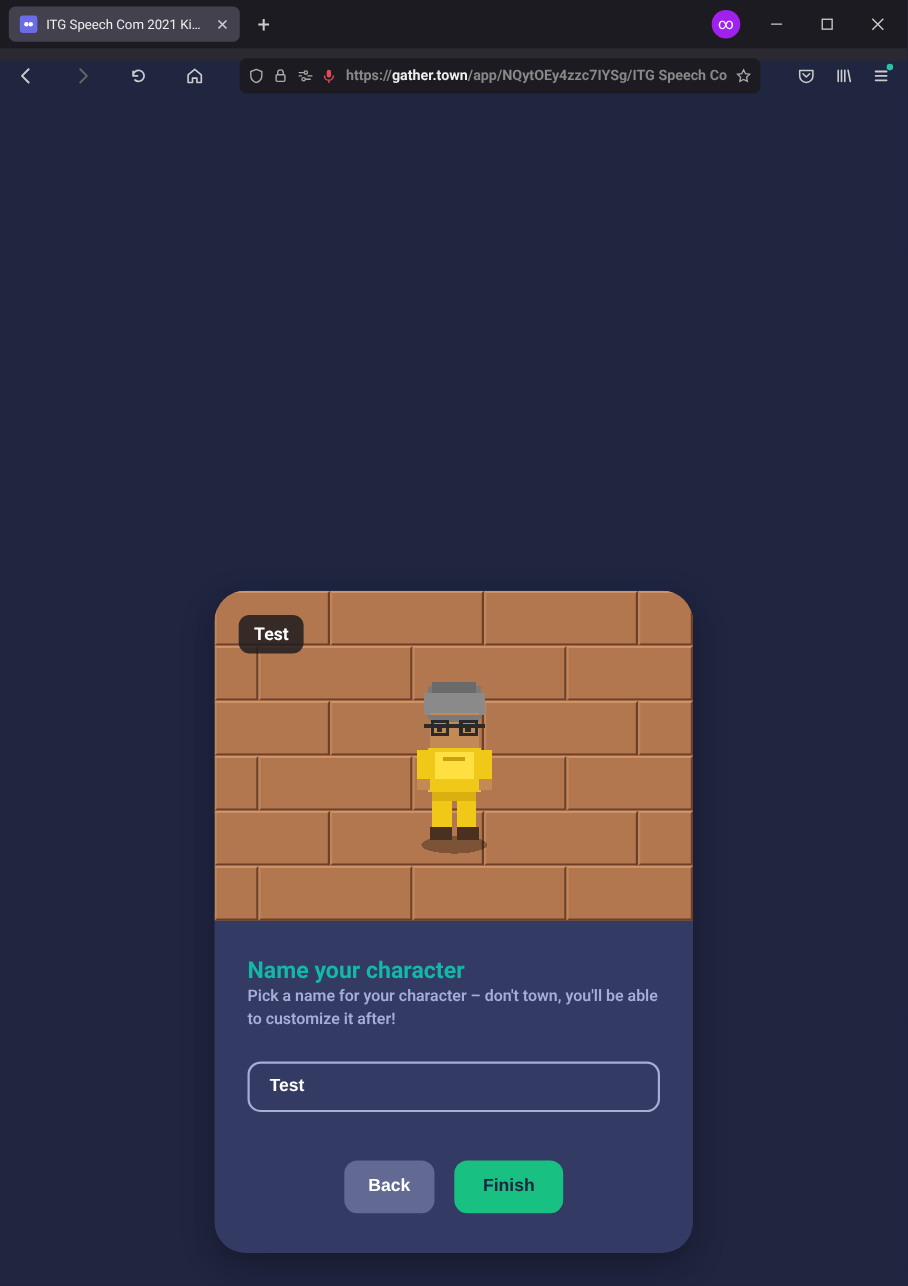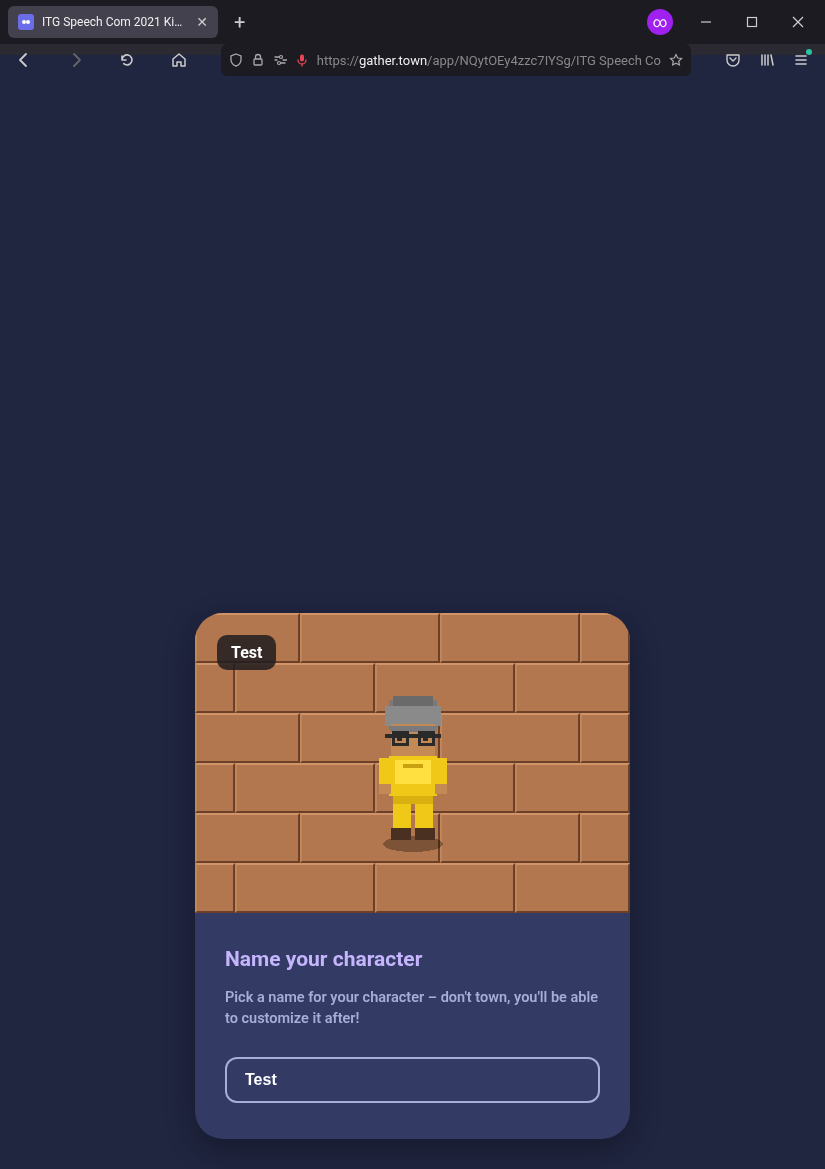--- a/index.html
+++ b/index.html
@@ -81,23 +81,24 @@
       color: #ccc;
       cursor: pointer;
     }
     .window-btn svg { width: 12px; height: 12px; }
 
     
     .toolbar {
       height: 41px;
       background: #2b2a33;
       display: flex;
-      align-items: flex-start;
+      align-items: flex-end;
       padding: 0 8px;
       gap: 20px;
+      font-weight: bold;
     }
     .nav-btn {
       width: 32px;
       height: 32px;
       display: flex;
       align-items: center;
       justify-content: center;
       color: #ccc;
       cursor: pointer;
       border-radius: 4px;
@@ -199,24 +200,24 @@
       border-radius: 10px;
     }
     .avatar {
       position: absolute;
       left: 50%;
       top: 55%;
       transform: translate(-50%, -50%);
     }
     .form-area { padding: 34px 30px 36px; }
     .heading {
-      color: #c4b5fd;
+      color: #14b8a6;
       font-size: 21px;
       font-weight: 700;
-      margin-bottom: 16px;
+      margin-bottom: 0;
     }
     .subtext {
       color: #a6aed6;
       font-size: 14.5px;
       line-height: 1.45;
       font-weight: 600;
       margin-bottom: 28px;
     }
     .name-input {
       width: 100%;
@@ -440,15 +441,19 @@
 
           <rect x="26" y="132" width="20" height="12" fill="#4a3020"></rect>
           <rect x="50" y="132" width="20" height="12" fill="#4a3020"></rect>
         </svg>
       </div>
     </div>
     <div class="form-area">
       <div class="heading">Name your character</div>
       <div class="subtext">Pick a name for your character – don't town, you'll be able to customize it after!</div>
       <input class="name-input" type="text" value="Test" style="">
+      <div class="button-row">
+        <button class="btn btn-back">Back</button>
+        <button class="btn btn-finish">Finish</button>
+      </div>
     </div>
   </div>
 </div>
 
 </body></html>

